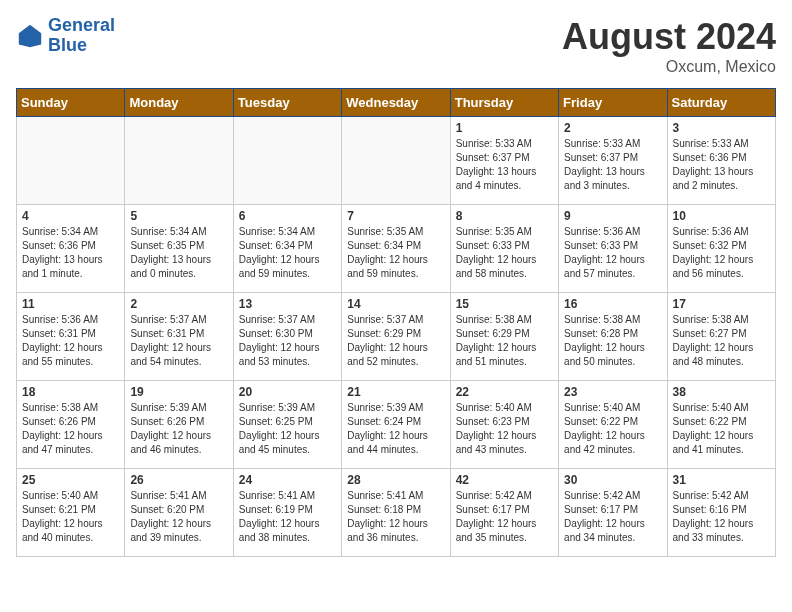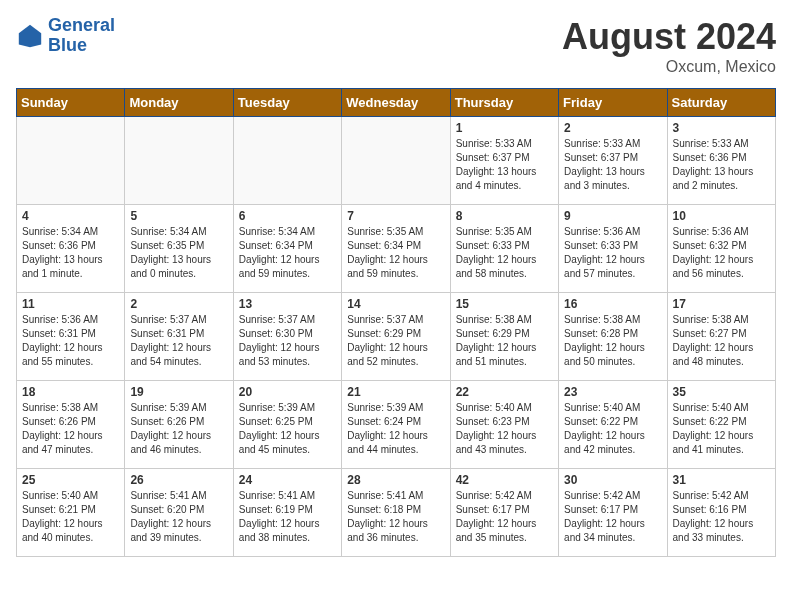--- a/index.html
+++ b/index.html
@@ -282,21 +282,21 @@
 and 43 minutes.</div>
         </td>
         <td>
           <div class="day-num">23</div>
           <div class="day-info" style="white-space: pre-line;">Sunrise: 5:40 AM
 Sunset: 6:22 PM
 Daylight: 12 hours
 and 42 minutes.</div>
         </td>
         <td>
-          <div class="day-num">35</div>
+          <div class="day-num">38</div>
           <div class="day-info" style="white-space: pre-line;">Sunrise: 5:40 AM
 Sunset: 6:22 PM
 Daylight: 12 hours
 and 41 minutes.</div>
         </td>
       </tr>
       <tr>
         <td>
           <div class="day-num">25</div>
           <div class="day-info" style="white-space: pre-line;">Sunrise: 5:40 AM

